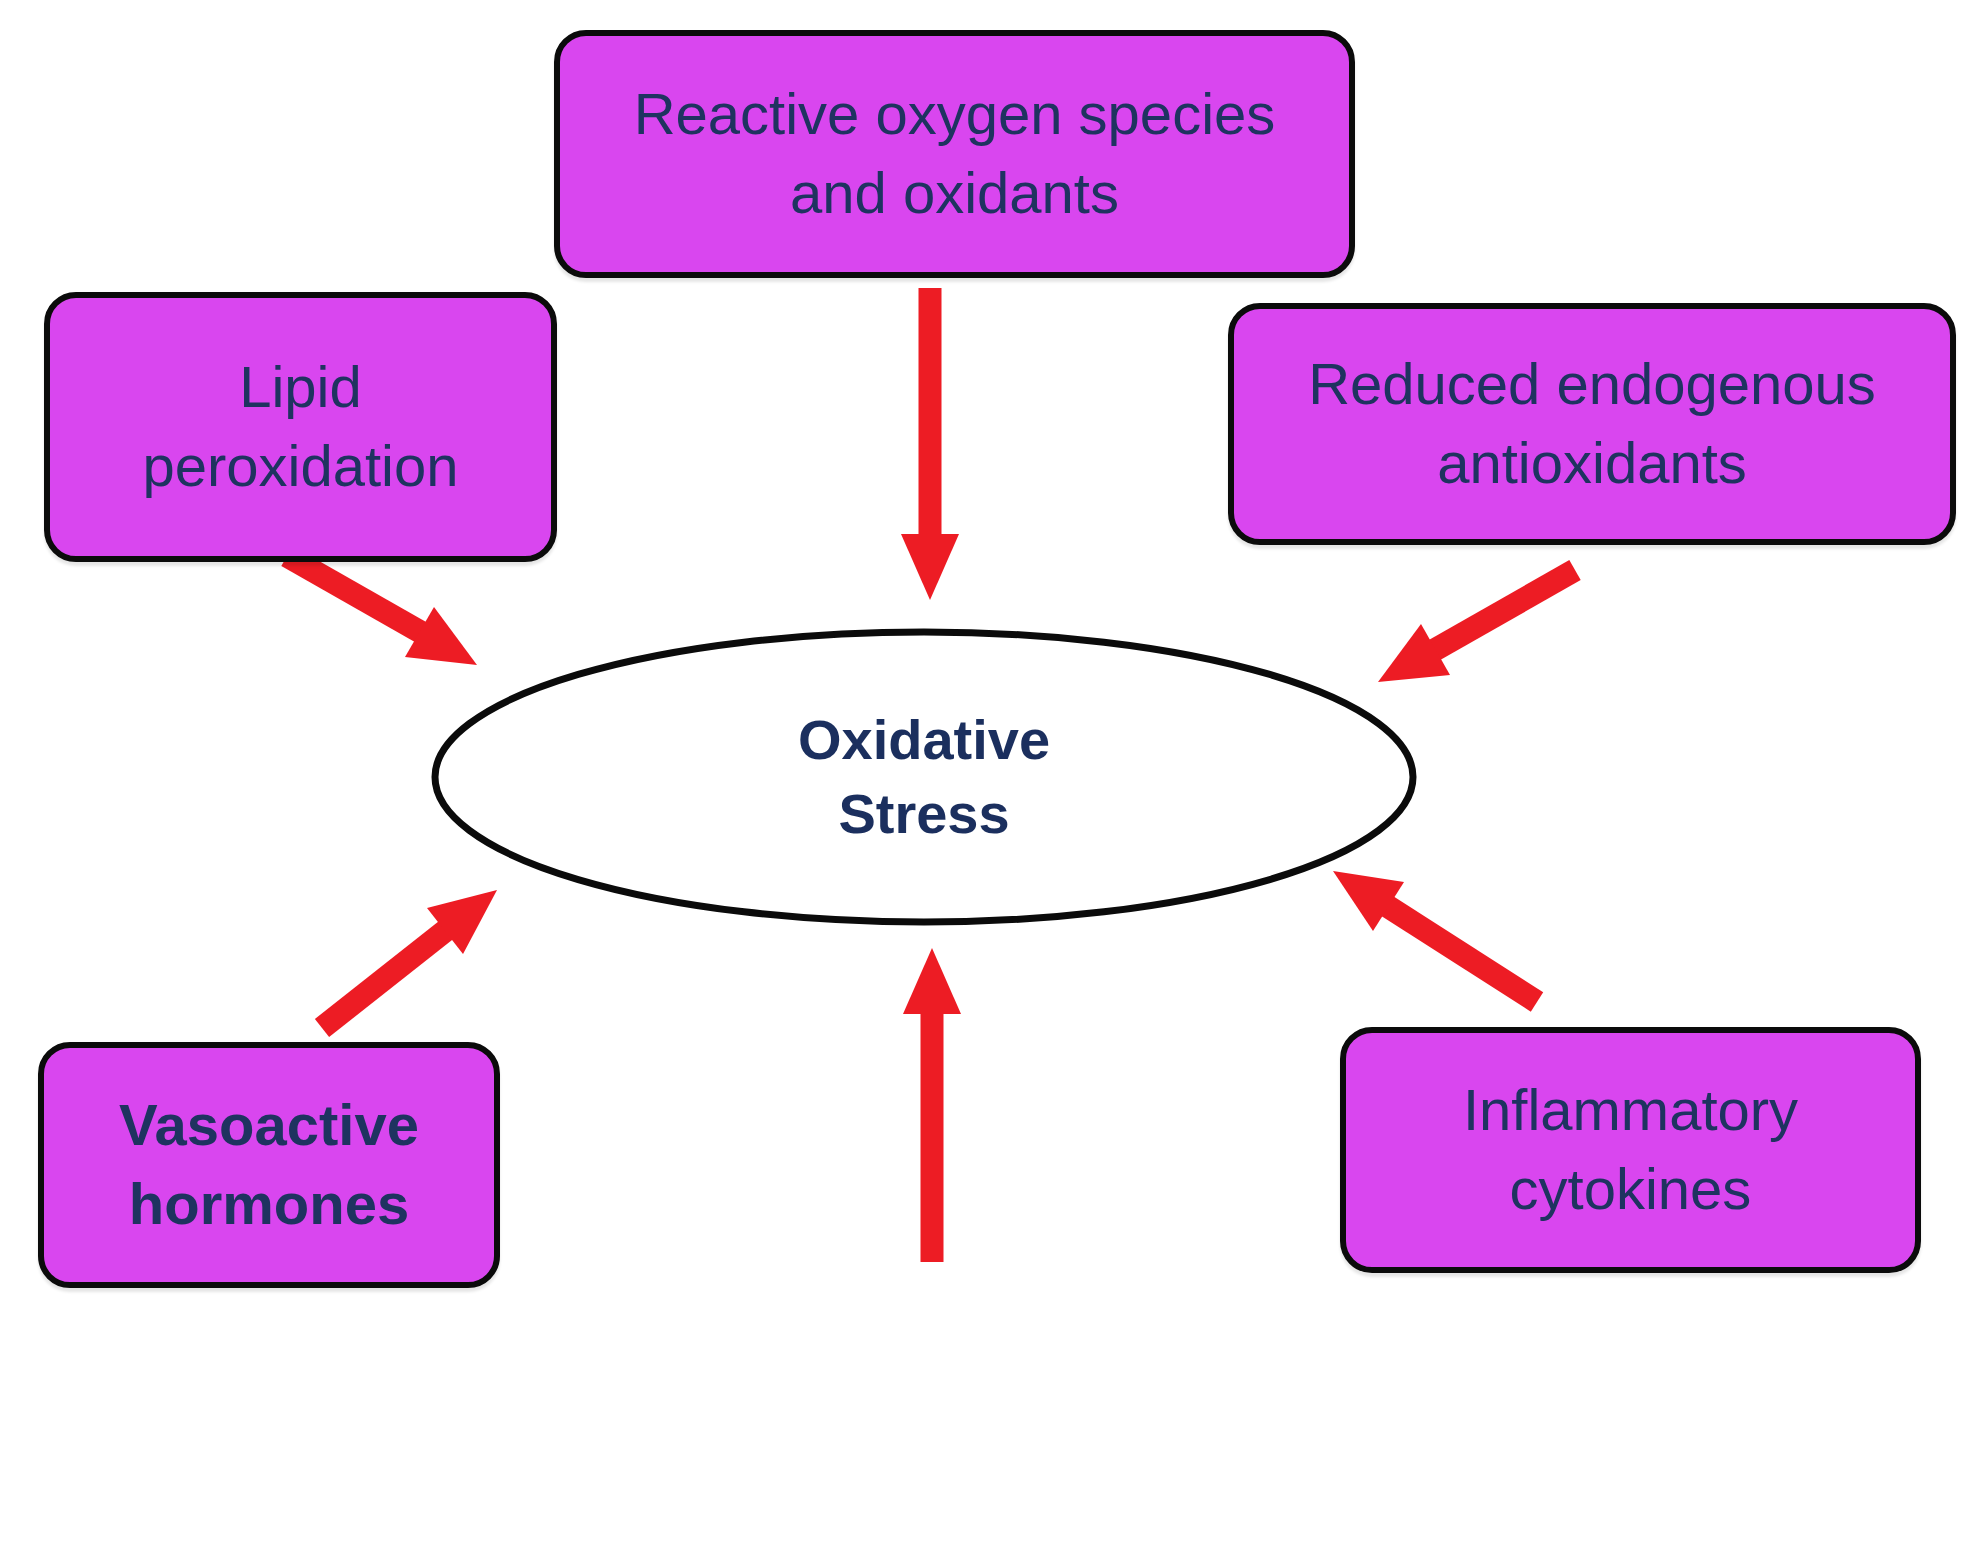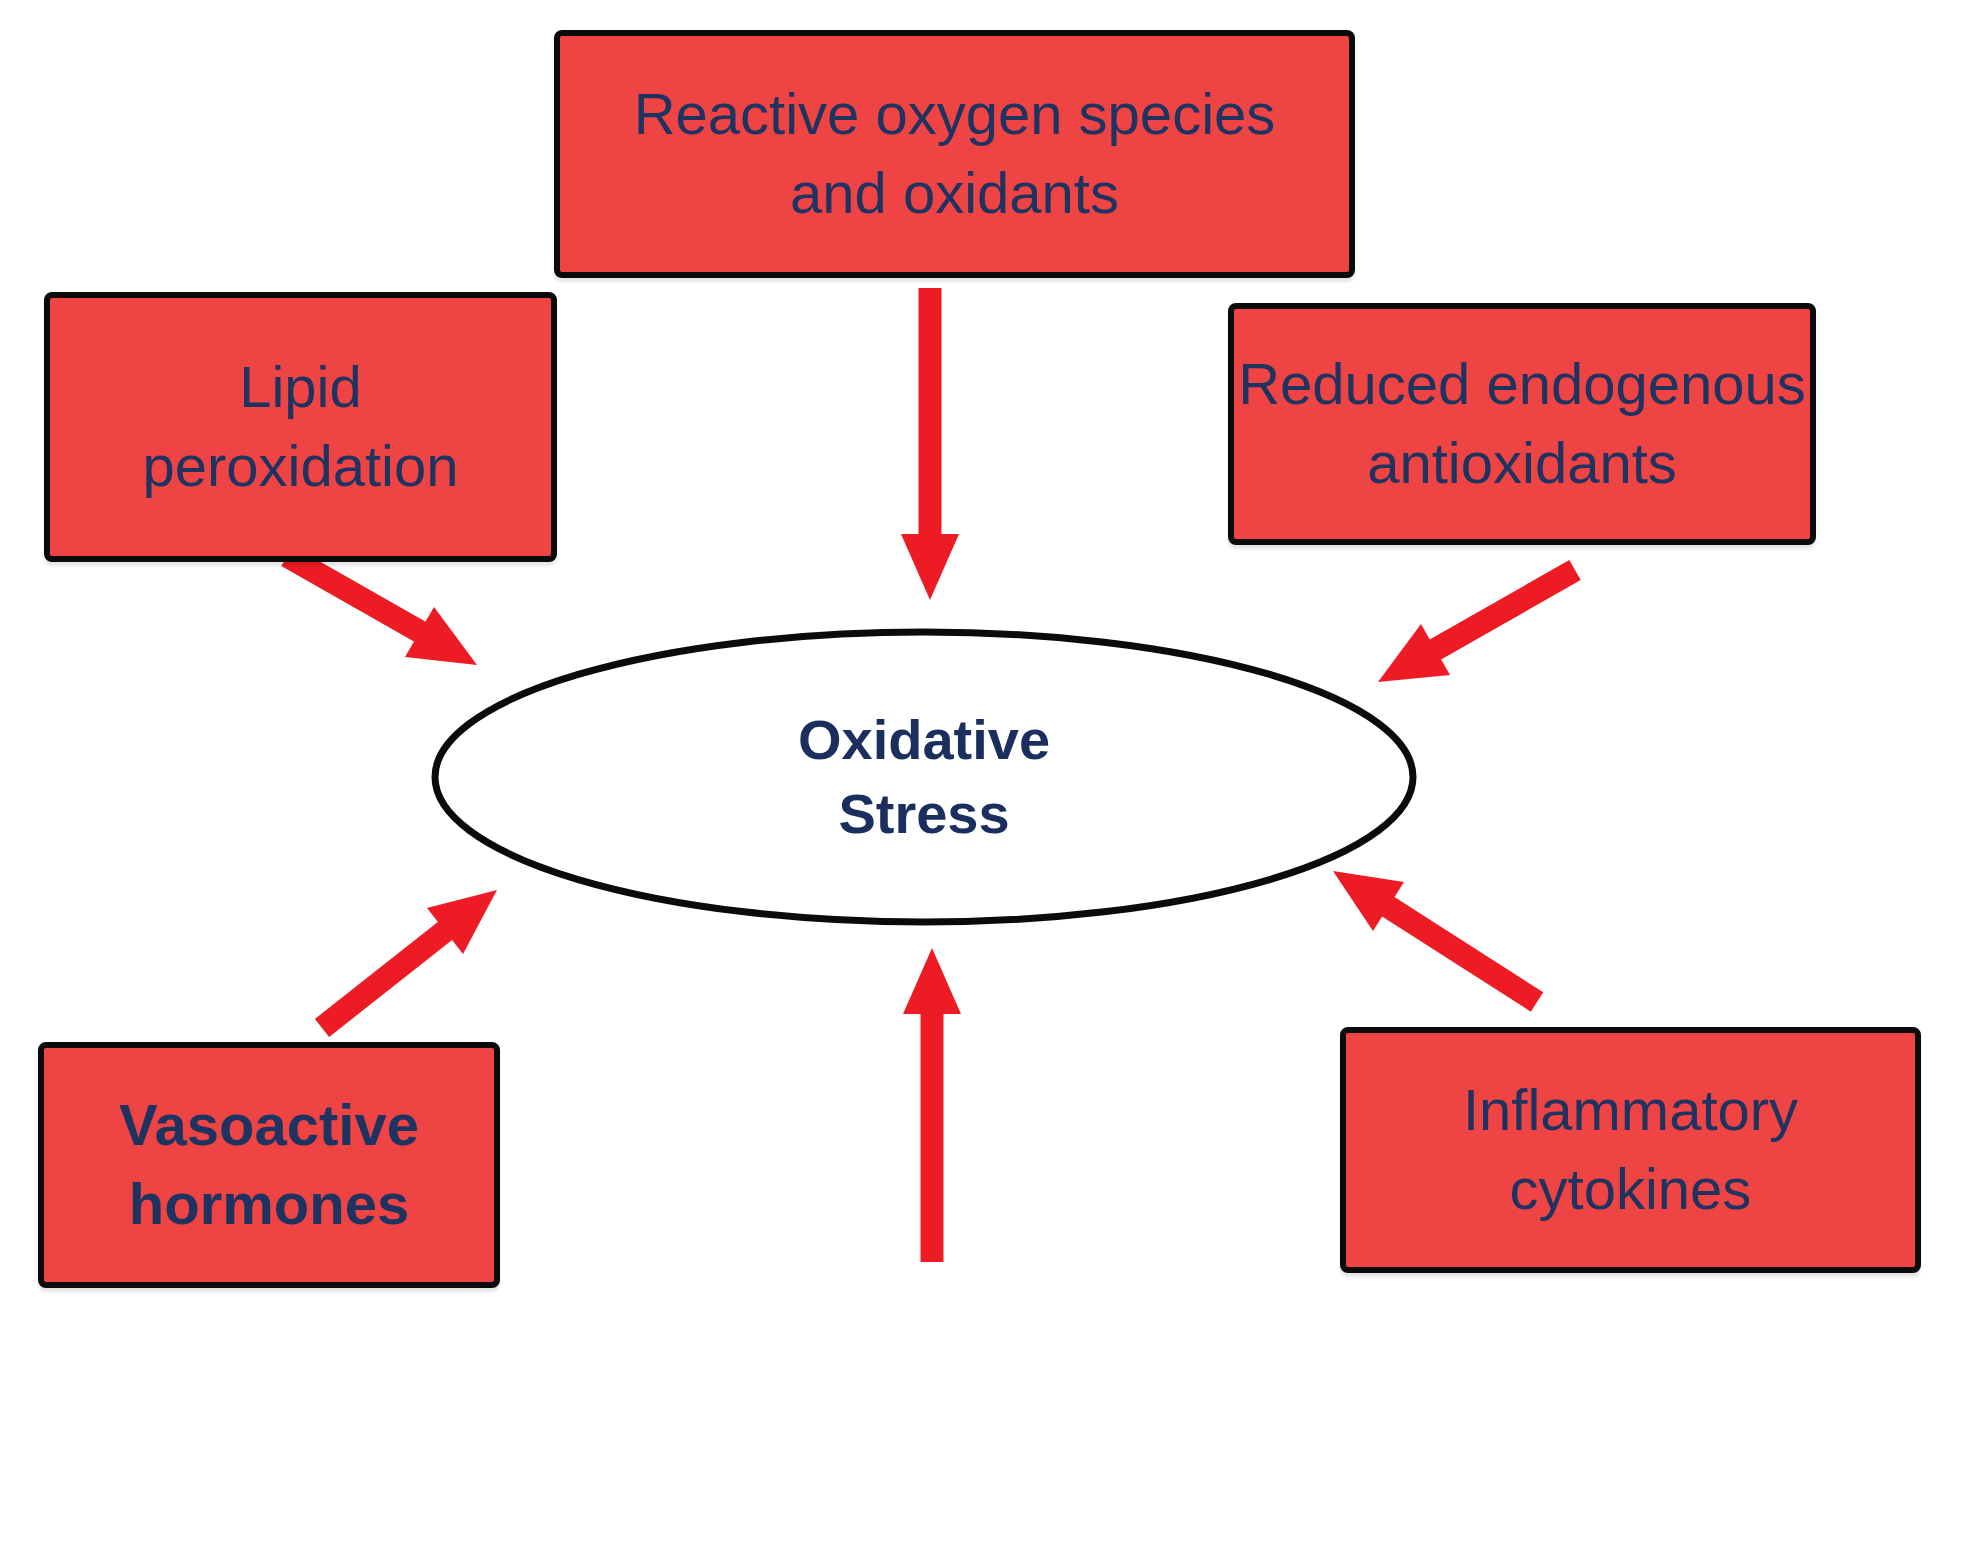--- a/index.html
+++ b/index.html
@@ -17,22 +17,22 @@
   }
   .layer {
     position: absolute;
     left: 0;
     top: 0;
   }
   .node {
     position: absolute;
     box-sizing: border-box;
     border: 6px solid #0b0b0b;
-    border-radius: 8px;
-    background: #ef4444;
+    border-radius: 32px;
+    background: #d946ef;
     display: flex;
     align-items: center;
     justify-content: center;
     text-align: center;
     color: #1f3360;
     font-size: 58px;
     line-height: 1.36;
     white-space: pre-line;
     box-shadow: 0 4px 3px rgba(0,0,0,0.10);
   }
@@ -92,21 +92,21 @@
   <div class="node" style="left:554px; top:30px; width:801px; height:248px;">
     <span>Reactive oxygen species
 and oxidants</span>
   </div>
 
   <div class="node" style="left:44px; top:292px; width:513px; height:270px;align-items:center;">
     <span>Lipid
 peroxidation</span>
   </div>
 
-  <div class="node" style="left:1228px; top:303px; width:588px; height:242px;align-items:center;">
+  <div class="node" style="left:1228px; top:303px; width:728px; height:242px;align-items:center;">
     <span>Reduced endogenous
 antioxidants</span>
   </div>
 
   <div class="node" style="left:38px; top:1042px; width:462px; height:246px;font-weight:bold;">
     <span>Vasoactive
 hormones</span>
   </div>
 
 

